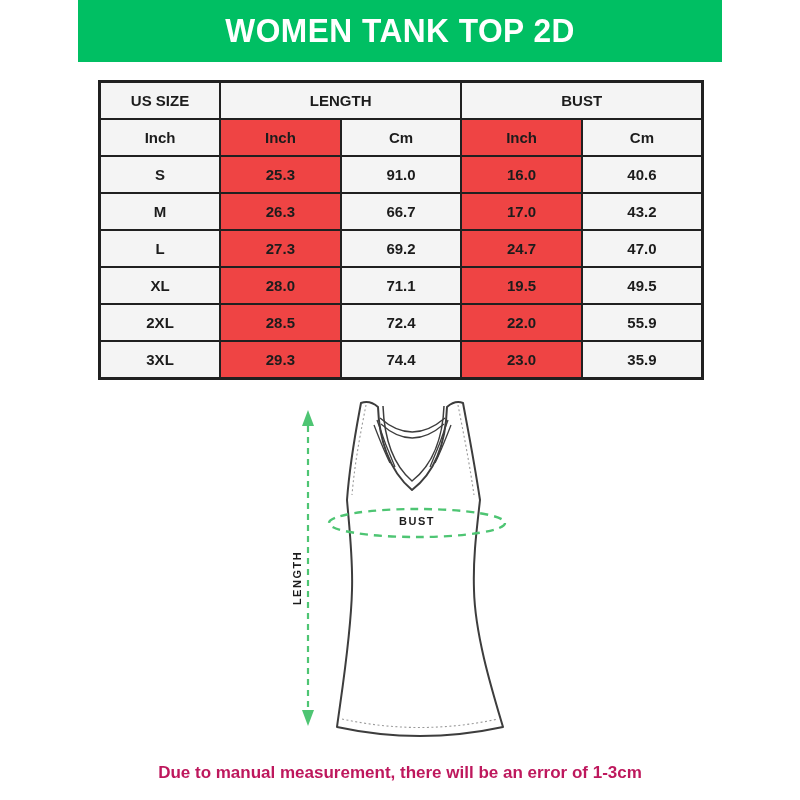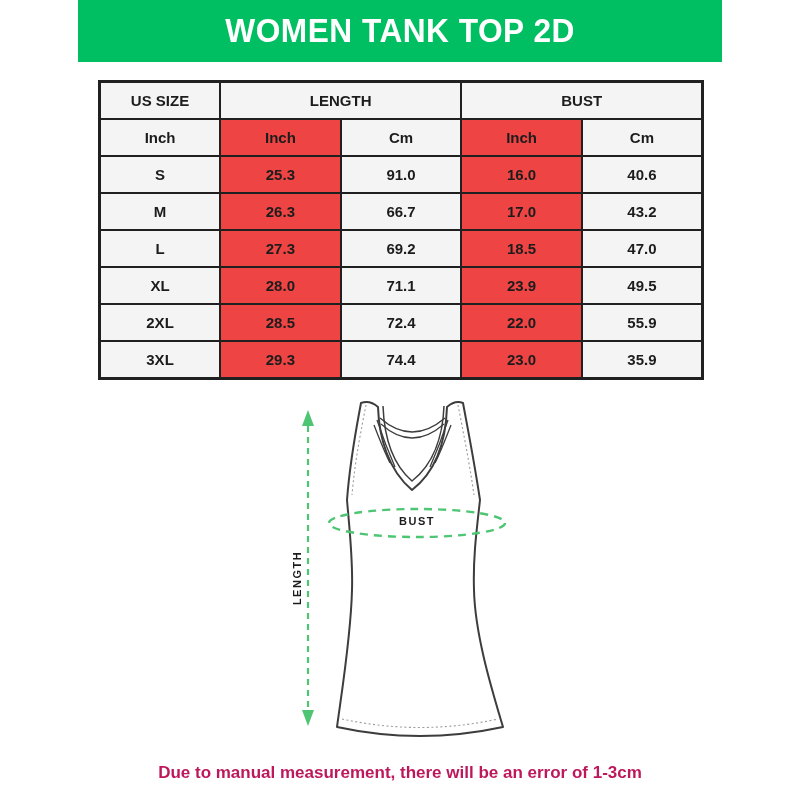--- a/index.html
+++ b/index.html
@@ -89,28 +89,28 @@
         <td class="g">M</td>
         <td class="w">26.3</td>
         <td class="g">66.7</td>
         <td class="w">17.0</td>
         <td class="g">43.2</td>
       </tr>
       <tr>
         <td class="g">L</td>
         <td class="w">27.3</td>
         <td class="g">69.2</td>
-        <td class="w">18.5</td>
+        <td class="w">24.7</td>
         <td class="g">47.0</td>
       </tr>
       <tr>
         <td class="g">XL</td>
         <td class="w">28.0</td>
         <td class="g">71.1</td>
-        <td class="w">23.9</td>
+        <td class="w">19.5</td>
         <td class="g">49.5</td>
       </tr>
       <tr>
         <td class="g">2XL</td>
         <td class="w">28.5</td>
         <td class="g">72.4</td>
         <td class="w">22.0</td>
         <td class="g">55.9</td>
       </tr>
       <tr>

